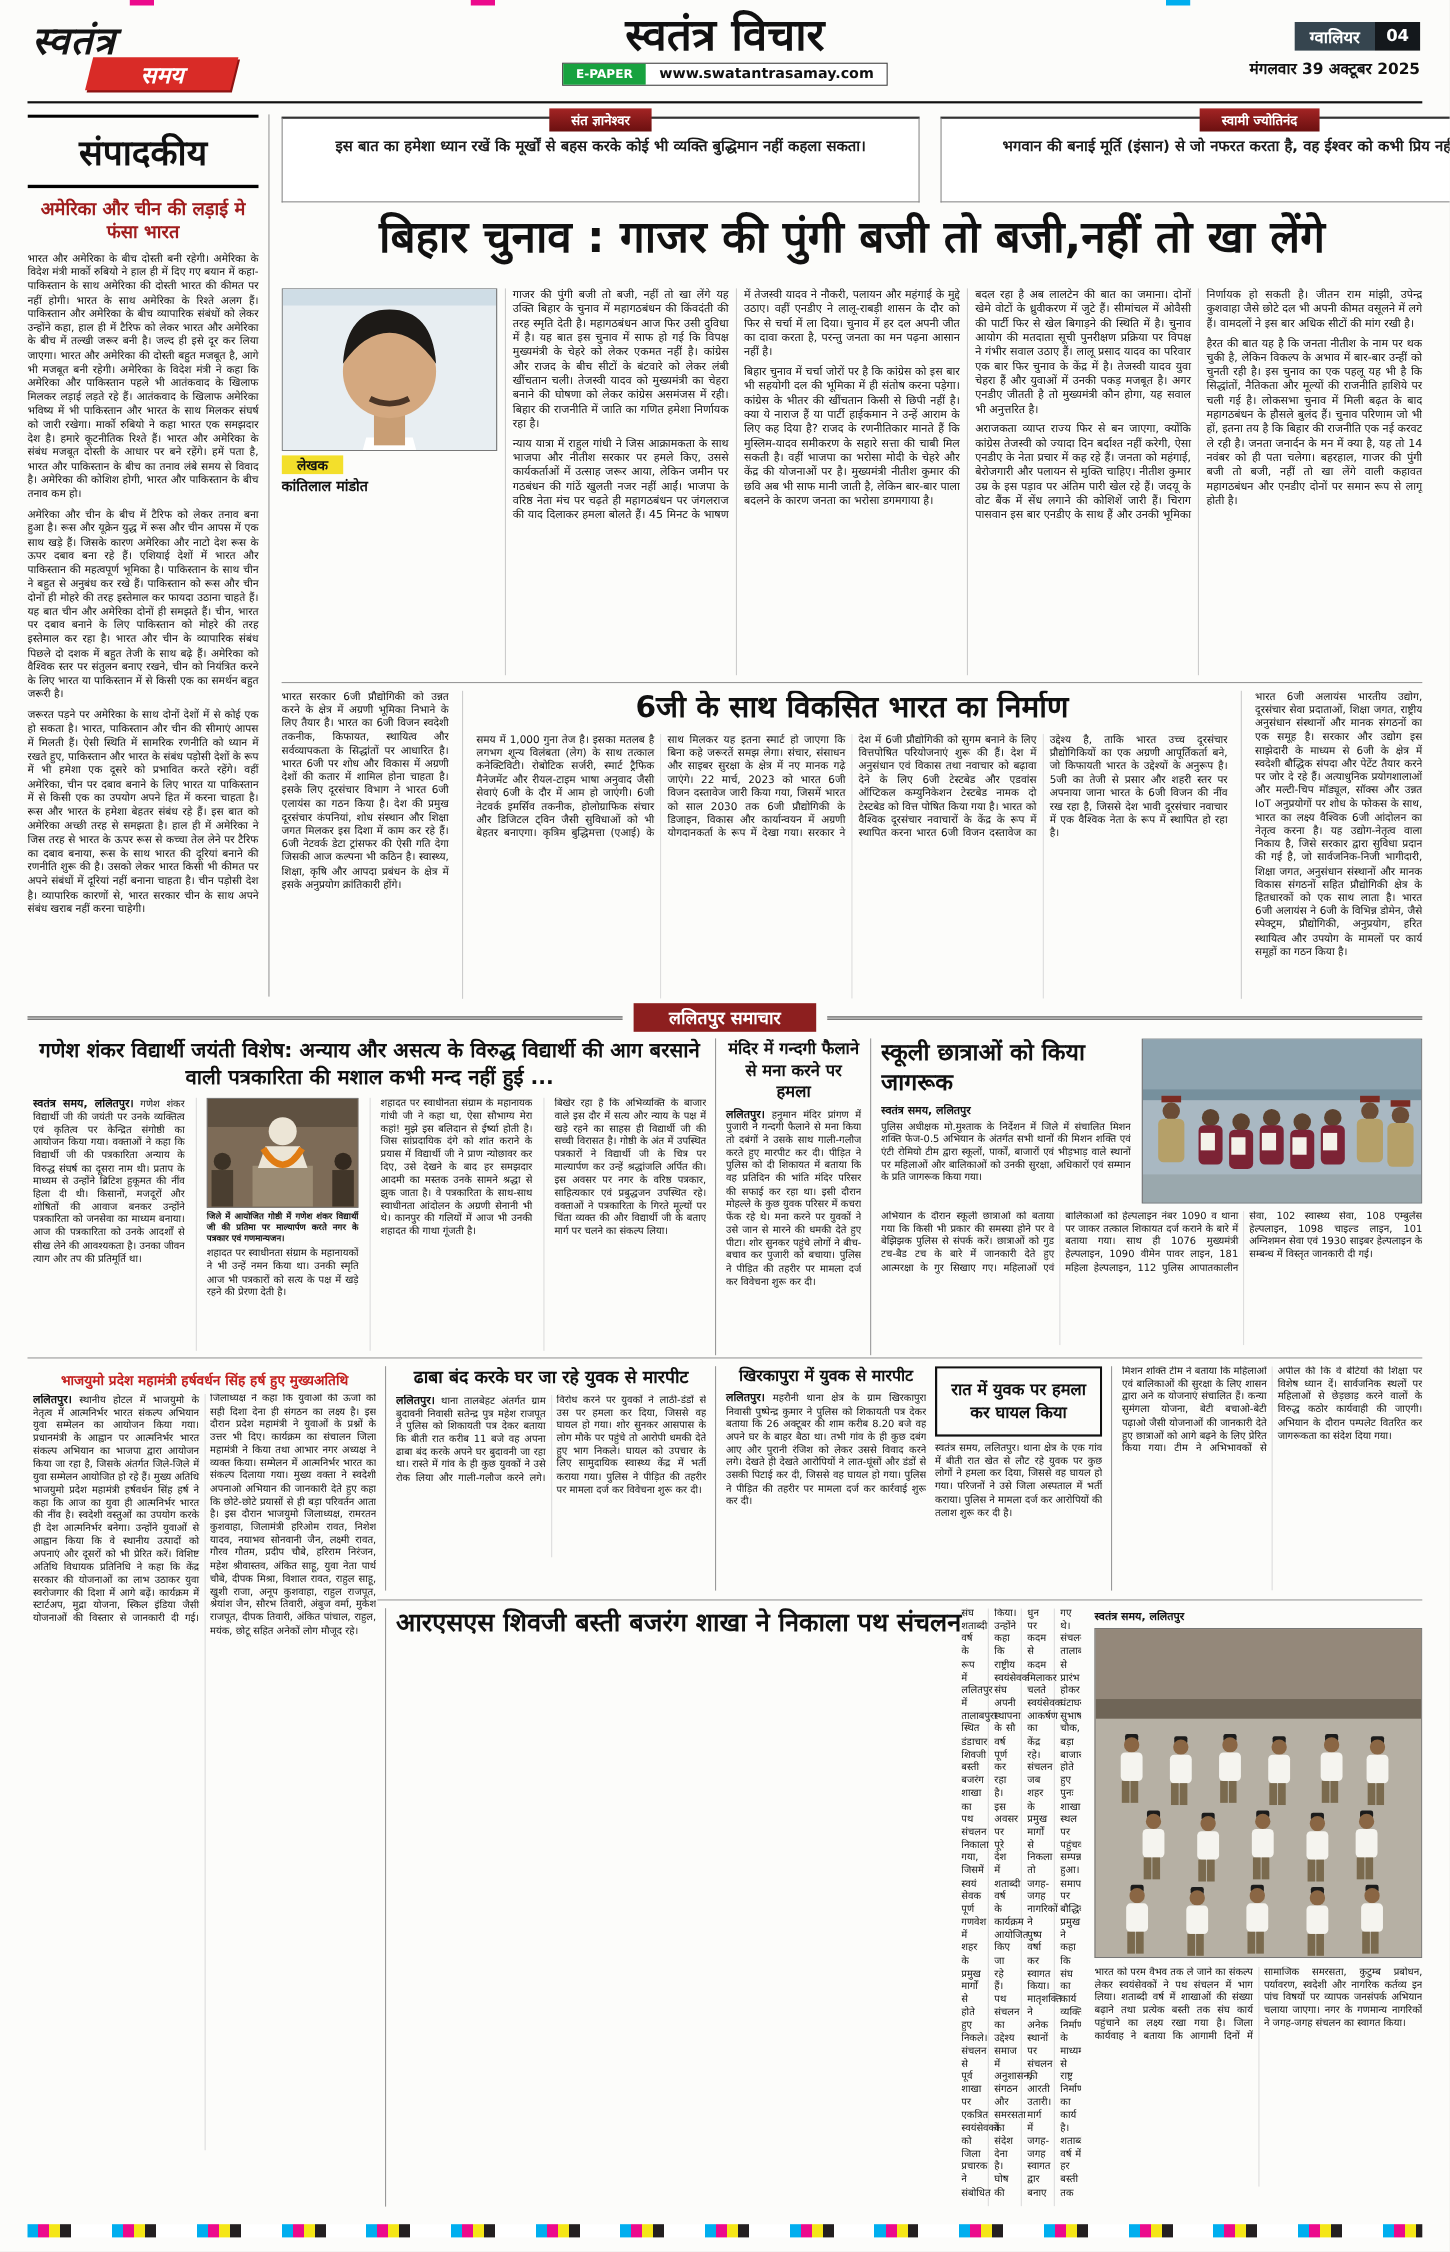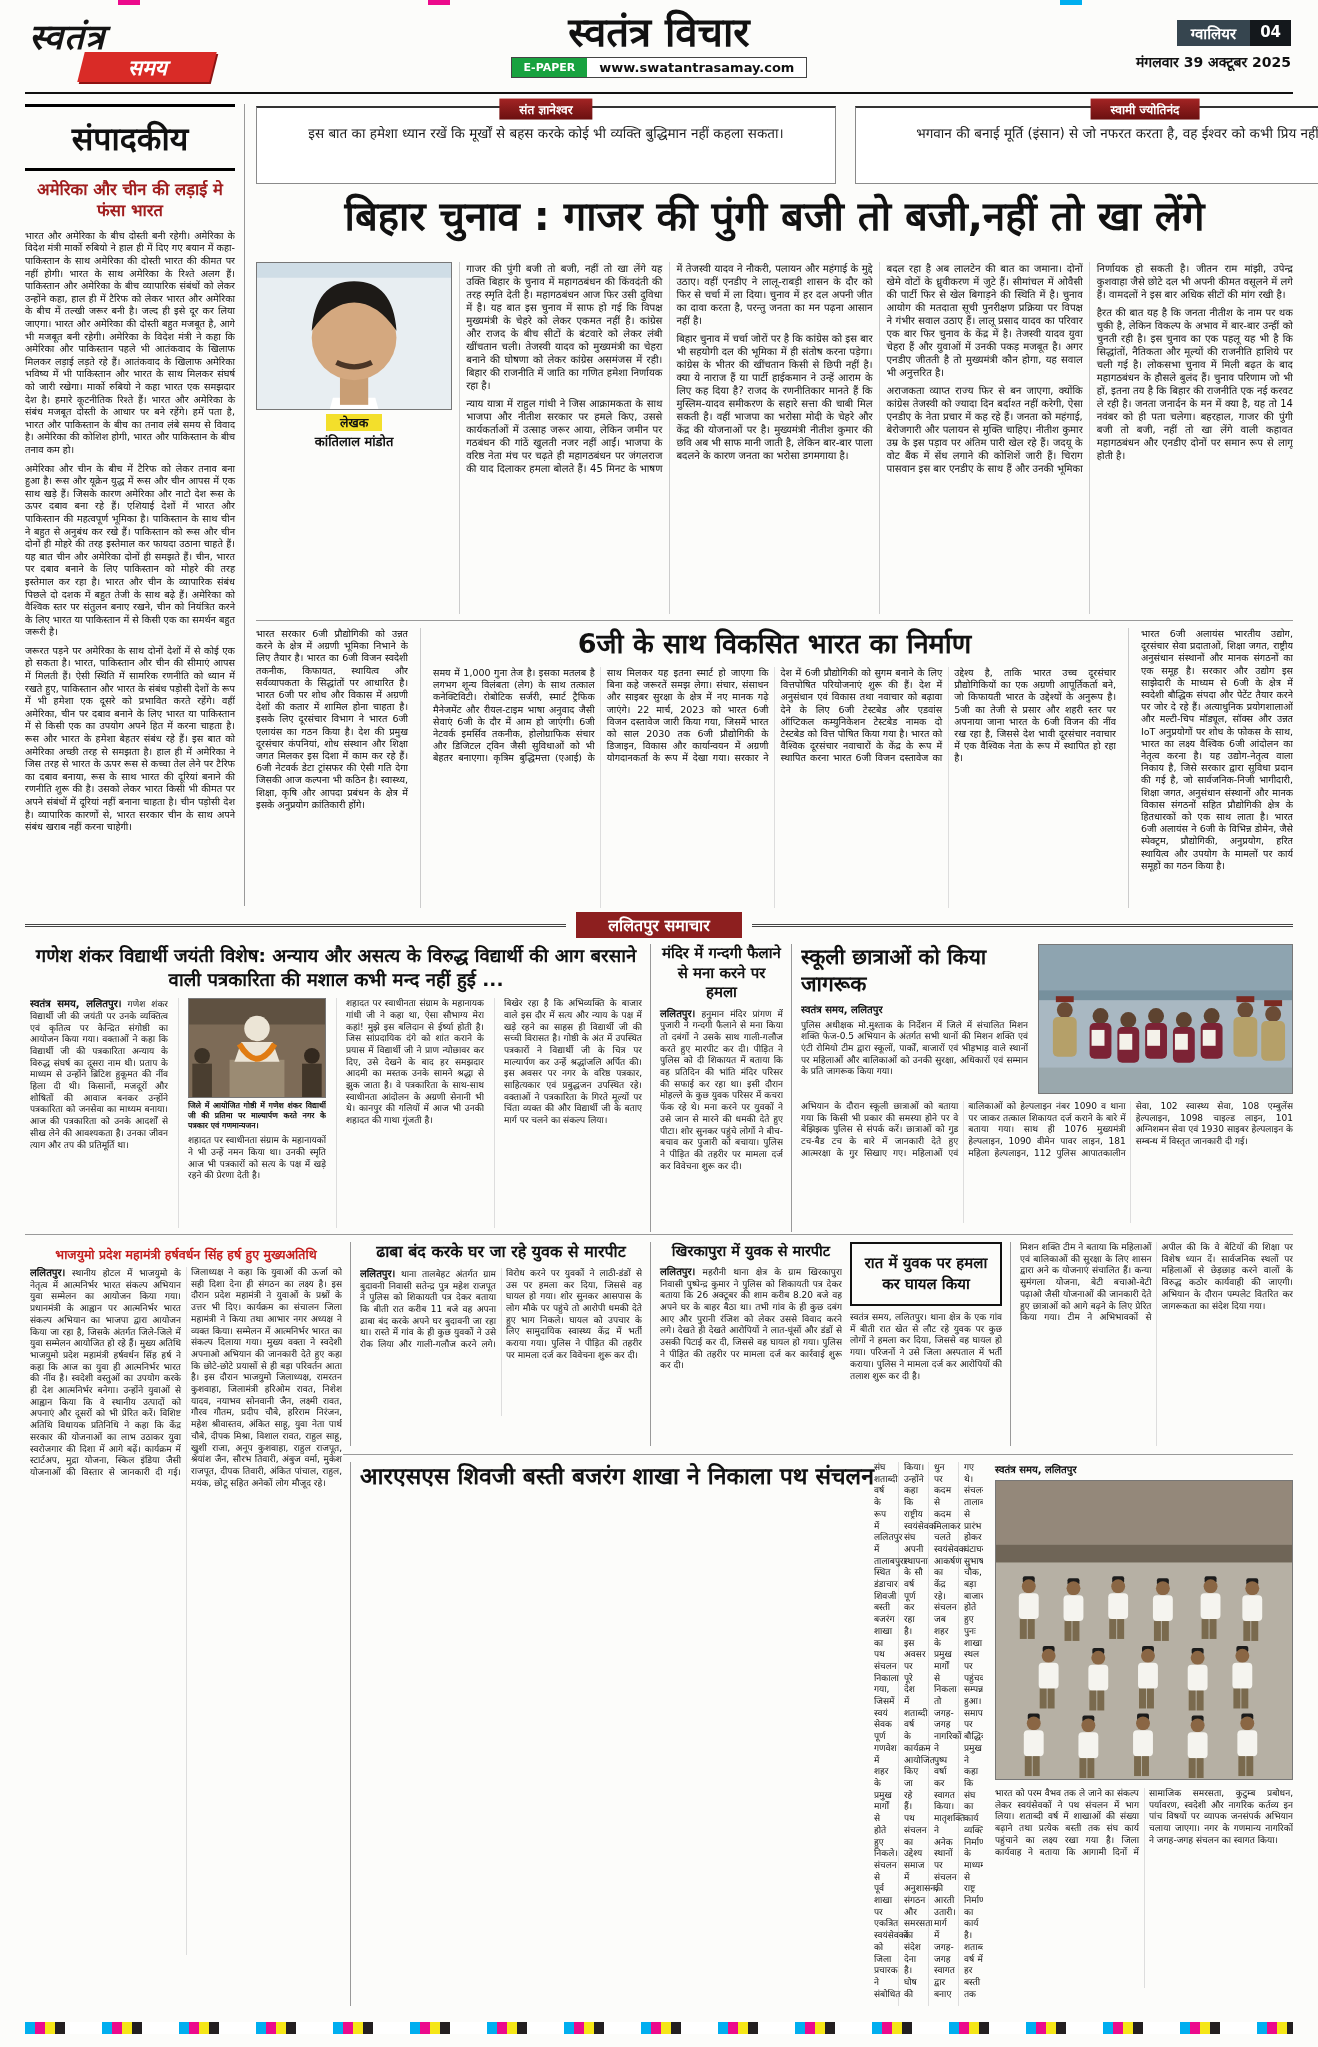--- a/index.html
+++ b/index.html
@@ -29,27 +29,27 @@
   
   #editorial{position:absolute;left:25px;top:104px;width:220px;height:802px;border-right:1px solid #999;padding-right:9px;overflow:hidden}
   .ed-label{border-top:3px solid #000;border-bottom:3px solid #000;text-align:center;font-size:32px;font-weight:bold;padding:9px 0;margin-bottom:8px}
   .ed-head{color:#a01d1d;font-weight:bold;font-size:16.5px;text-align:center;line-height:1.3;margin:6px 0 8px}
   #editorial p{font-size:9.6px;line-height:12.6px;text-align:justify;margin-bottom:6px}
 
   
   #quotes{position:absolute;left:256px;top:106px;width:1179px;height:78px;display:flex;gap:19px}
   .quote{flex:1;border:1px solid #8a8a8a;border-top:2px solid #333;position:relative;padding:16px 18px 4px;text-align:center;background:#fff}
   .q-src{position:absolute;top:0;left:50%;transform:translate(-50%,-45%);background:linear-gradient(#a32424,#6b1010);color:#fff;font-size:12px;font-weight:bold;padding:2px 20px;white-space:nowrap}
-  .q-txt{font-size:13.5px;font-weight:normal;line-height:1.35;color:#1c1c1c}
+  .q-txt{font-size:13.5px;font-weight:bold;line-height:1.35;color:#1c1c1c}
 
   
   #lead-headline{position:absolute;left:256px;top:194px;width:1037px;text-align:center;font-size:40px;font-weight:bold;line-height:1.12}
   #lead-article{position:absolute;left:256px;top:262px;width:1037px;height:352px;column-count:5;column-gap:14px;column-rule:1px solid #ccc;overflow:hidden}
   #lead-article p{font-size:10px;line-height:13px;text-align:justify;margin-bottom:5px}
-  .author{break-inside:avoid;text-align:center;margin-bottom:6px}
+  .author{break-inside:avoid;text-align:left;margin-bottom:6px}
   .author .ph{border:1px solid #777;height:148px;overflow:hidden;background:#dce6ec}
   .author .ph svg{width:100%;height:100%;display:block}
   .author .tag{display:inline-block;background:#f3df2b;font-weight:bold;font-size:12.5px;padding:0 14px;margin-top:4px}
   .author .nm{font-weight:bold;font-size:13px;margin-top:1px}
 
   
   #tech{position:absolute;left:256px;top:620px;width:1037px;height:288px;display:flex;gap:12px;border-top:1px solid #999;padding-top:7px}
   .tech-col{width:152px;overflow:hidden;flex:none}
   .tech-col p,.tech-body p{font-size:9.5px;line-height:12.2px;text-align:justify}
   .tech-mid{flex:1;display:flex;flex-direction:column;border-left:1px solid #ccc;border-right:1px solid #ccc;padding:0 12px;overflow:hidden}

